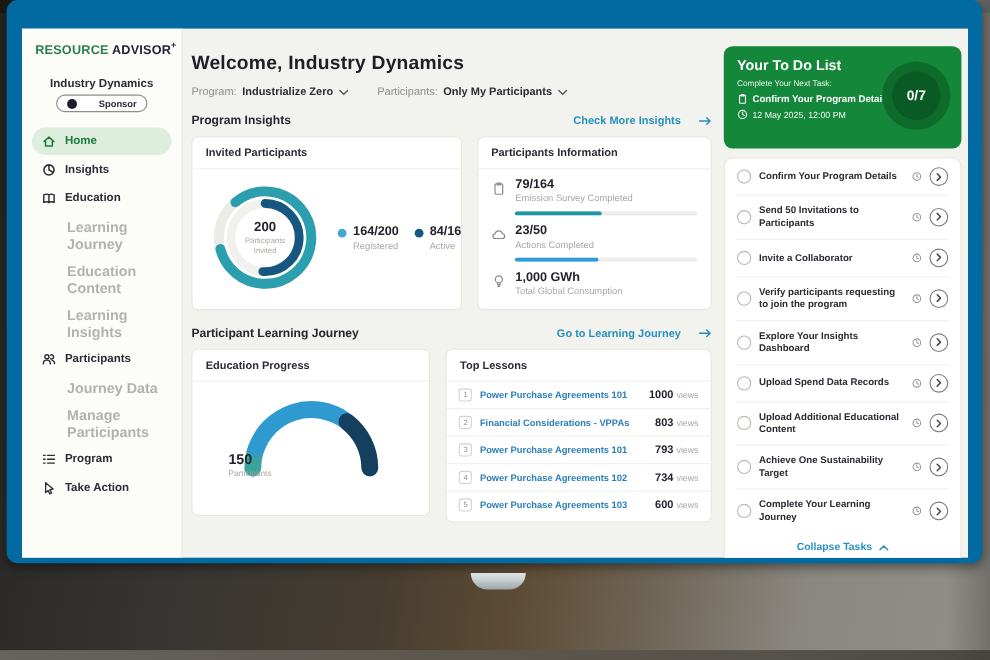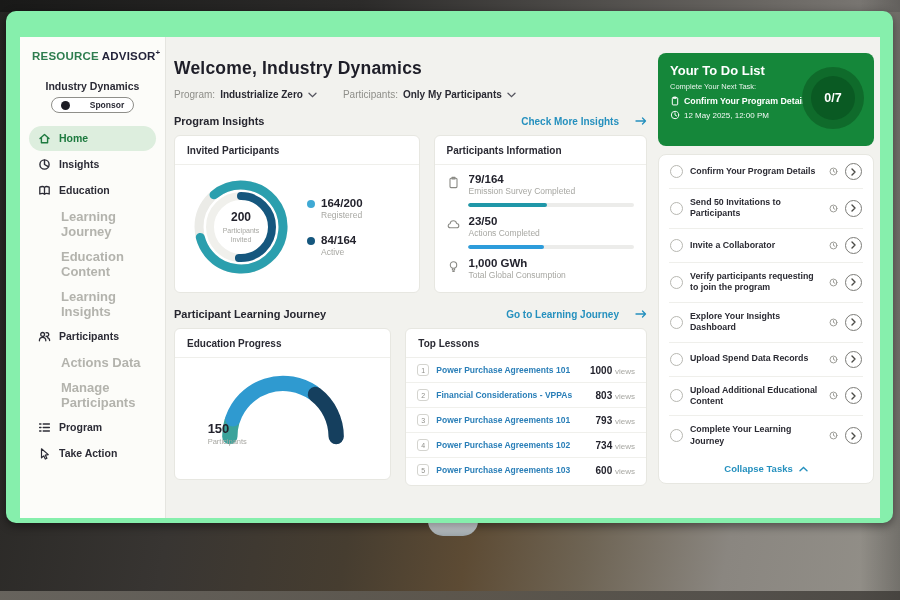--- a/index.html
+++ b/index.html
@@ -12,22 +12,22 @@
   .scene-top { position:absolute; top:0; left:0; width:100%; height:12px;
     background:linear-gradient(90deg,#191918 0%,#2c2b2a 40%,#6a6763 85%,#7e7b77 100%); }
   .scene-right { position:absolute; top:0; right:0; width:40px; height:100%;
     background:linear-gradient(90deg,rgba(0,0,0,0),rgba(0,0,0,.22)); }
   .scene-floor { position:absolute; bottom:0; left:0; width:100%; height:9px;
     background:linear-gradient(90deg,#716d66,#5a564f 55%,#3f3c38); opacity:.85; }
 
   
   .stand { position:absolute; left:428px; top:521px; width:50px; height:15px;
     background:linear-gradient(#e8edef,#9ba4a8); border-radius:0 0 25px 25px; }
-  .monitor { position:absolute; left:6px; top:11px; width:887px; height:512px;
-    background:#86efac; border-radius:10px; box-shadow:0 3px 10px rgba(0,0,0,.45); }
+  .monitor { position:absolute; left:6px; top:0; width:887px; height:512px;
+    background:#0369a1; border-radius:10px; box-shadow:0 3px 10px rgba(0,0,0,.45); }
   .screen { position:absolute; left:14px; top:26px; width:860px; height:481px;
     background:#f2f2ee; overflow:hidden; }
 
   
   .sidebar { position:absolute; left:0; top:0; bottom:0; width:146px; background:#fcfcf9; border-right:1px solid #e5e5e0; }
   .logo { padding:11px 12px 9px; font-size:11.5px; font-weight:700; letter-spacing:.2px; border-bottom:1px solid #ececе7; white-space:nowrap; }
   .logo .res { color:#2e7d4f; }
   .logo .adv { color:#23233a; }
   .logo sup { font-size:8px; color:#23233a; }
   .org { text-align:center; padding:9px 6px 4px; font-size:10.5px; font-weight:700; color:#2a2a35; }
@@ -55,21 +55,21 @@
   .card { background:#fff; border:1px solid #e7e7e1; border-radius:6px; overflow:hidden; }
   .card-title { padding:9px 12px 8px; font-size:10px; font-weight:700; color:#2a2a33; border-bottom:1px solid #efefeb; }
 
   
   .card-invited { width:253px; height:158px; }
   .invited-body { display:flex; align-items:center; padding:6px 8px; gap:8px; }
   .donut-wrap { position:relative; width:116px; height:112px; }
   .donut-center { position:absolute; inset:0; display:flex; flex-direction:column; align-items:center; justify-content:center; text-align:center; }
   .donut-center .val { font-size:12px; font-weight:700; color:#23232d; }
   .donut-center .lbl { font-size:7px; color:#a7a7a2; line-height:1.3; margin-top:2px; white-space:pre-line; }
-  .legend-v { display:flex; flex-direction:column; gap:14px; }
+  .legend-v { display:flex; gap:14px; }
   .legend-item { display:flex; gap:6px; align-items:flex-start; }
   .dot { width:8px; height:8px; border-radius:50%; margin-top:3px; flex:0 0 auto; }
   .legend-item .val { font-size:11.5px; font-weight:700; color:#23232d; }
   .legend-item .lbl { font-size:8.5px; color:#a7a7a2; margin-top:1px; }
 
   
   .card-pinfo { width:220px; height:158px; }
   .pinfo-row { display:flex; gap:9px; padding:8px 12px 2px; align-items:flex-start; }
   .pinfo-icon { margin-top:3px; }
   .pinfo-val { font-size:11.5px; font-weight:700; color:#23232d; }
@@ -167,21 +167,21 @@
       <div class="nav-sub">Learning Insights</div>
       <div class="nav-item">
         <svg width="13" height="13" viewBox="0 0 13 13" fill="none" stroke="currentColor" stroke-width="1.3" stroke-linecap="round" stroke-linejoin="round">
               <circle cx="4.6" cy="4.4" r="1.9"></circle>
               <path d="M8 2.8 a1.9 1.9 0 1 1 0 3.4"></path>
               <path d="M1.4 10.8 C1.4 8.6 2.8 7.4 4.6 7.4 C6.4 7.4 7.8 8.6 7.8 10.8"></path>
               <path d="M9.4 7.6 C10.8 7.9 11.6 9 11.6 10.5"></path>
             </svg>
         <span>Participants</span>
       </div>
-      <div class="nav-sub">Actions Data</div>
+      <div class="nav-sub">Journey Data</div>
       <div class="nav-sub">Manage Participants</div>
       <div class="nav-item">
         <svg width="13" height="13" viewBox="0 0 13 13" fill="none" stroke="currentColor" stroke-width="1.3" stroke-linecap="round">
               <path d="M1.6 3 H3 M5.2 3 H11.4 M1.6 6.5 H3 M5.2 6.5 H11.4 M1.6 10 H3 M5.2 10 H11.4"></path>
             </svg>
         <span>Program</span>
       </div>
       <div class="nav-item">
         <svg width="13" height="13" viewBox="0 0 13 13" fill="none" stroke="currentColor" stroke-width="1.2" stroke-linejoin="round">
               <path d="M3.5 1.8 L10.3 7.6 L7.3 8.1 L8.9 11.2 L7.3 12 L5.8 8.9 L3.5 10.8 Z"></path>
@@ -480,20 +480,35 @@
                 <circle cx="6.5" cy="6.5" r="5"></circle>
                 <path d="M6.5 3.8 V6.5 L8.5 7.6"></path>
               </svg>
             </span>
         <span class="task-go">
               <svg width="5" height="8" viewBox="0 0 5 8" fill="none" stroke="#4a4a46" stroke-width="1.4" stroke-linecap="round" stroke-linejoin="round">
                 <path d="M1 1 L4 4 L1 7"></path>
               </svg>
             </span>
       </div>
+      <div class="task-row">
+        <span class="task-check"></span>
+        <span class="task-label">Achieve One Sustainability Target</span>
+        <span class="task-info">
+              <svg width="9" height="9" viewBox="0 0 13 13" fill="none" stroke="#9a9a95" stroke-width="1.4" stroke-linecap="round">
+                <circle cx="6.5" cy="6.5" r="5"></circle>
+                <path d="M6.5 3.8 V6.5 L8.5 7.6"></path>
+              </svg>
+            </span>
+        <span class="task-go">
+              <svg width="5" height="8" viewBox="0 0 5 8" fill="none" stroke="#4a4a46" stroke-width="1.4" stroke-linecap="round" stroke-linejoin="round">
+                <path d="M1 1 L4 4 L1 7"></path>
+              </svg>
+            </span>
+      </div>
       <div class="task-row" style="border-bottom:none;">
         <span class="task-check"></span>
         <span class="task-label">Complete Your Learning Journey</span>
         <span class="task-info">
               <svg width="9" height="9" viewBox="0 0 13 13" fill="none" stroke="#9a9a95" stroke-width="1.4" stroke-linecap="round">
                 <circle cx="6.5" cy="6.5" r="5"></circle>
                 <path d="M6.5 3.8 V6.5 L8.5 7.6"></path>
               </svg>
             </span>
         <span class="task-go">

